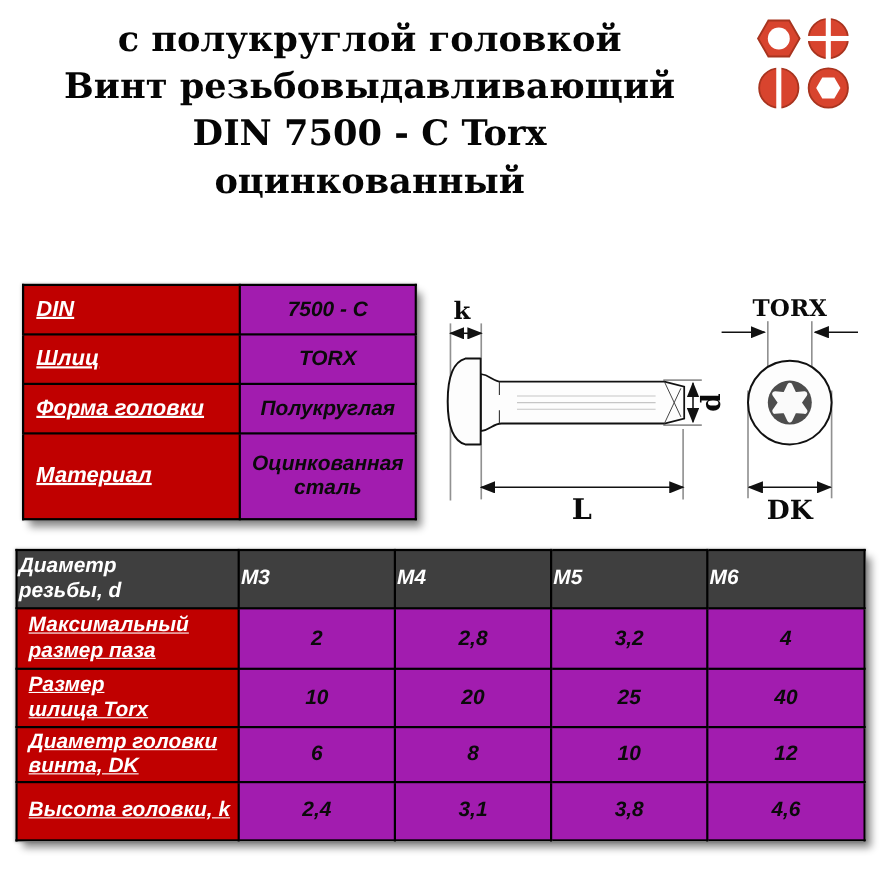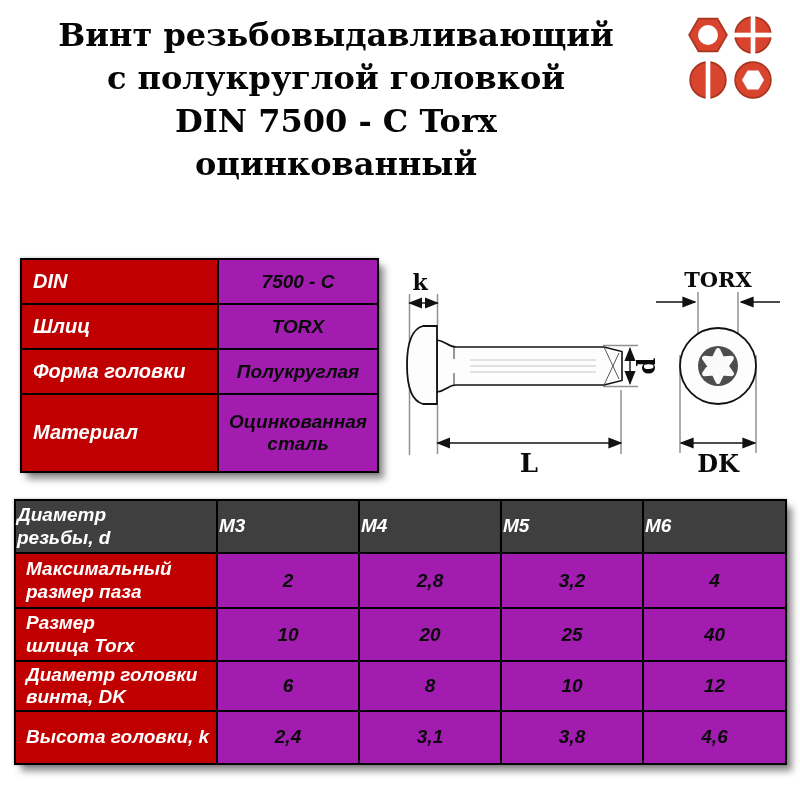--- a/index.html
+++ b/index.html
@@ -14,21 +14,21 @@
   
   .logo{position:absolute;left:687px;top:14px;display:grid;
         grid-template-columns:42px 42px;grid-template-rows:42px 42px;gap:3px;}
   .logo svg{display:block;}
 
   
   table{border-collapse:collapse;table-layout:fixed;
         box-shadow:0 0 3px rgba(0,0,0,.28), 6px 7px 7px -1px rgba(0,0,0,.45);}
   td,th{border:2px solid #000;vertical-align:middle;}
   .lbl{background:#c00000;color:#fff;font-weight:700;font-style:italic;
-       text-align:left;padding-left:11px;white-space:pre-line;line-height:1.18;}
+       text-align:left;padding-left:11px;white-space:pre-line;line-height:1.18;text-decoration:underline;}
   .val{background:#a21caf;color:#0a0a0a;font-weight:700;font-style:italic;
        text-align:center;white-space:pre-line;line-height:1.15;}
 
   
   .spec{position:absolute;left:20px;top:258px;width:357px;height:215px;}
   .spec .lbl{font-size:20px;}
   .spec .val{font-size:19px;}
 
   
   .drawing{position:absolute;left:390px;top:240px;}
@@ -41,22 +41,22 @@
   .sizes .hdr0{text-align:left;}
   .sizes .lbl{font-size:19px;padding-left:10px;}
   .sizes .val{font-size:19px;}
 </style>
 </head>
 <body>
 
 <div class="page">
 
   <div class="title">
+    <div>с полукруглой головкой</div>
     <div>Винт резьбовыдавливающий</div>
-    <div>с полукруглой головкой</div>
     <div>DIN 7500 - C Torx</div>
     <div>оцинкованный</div>
   </div>
 
   <div class="logo">
     <svg width="42" height="42" viewBox="0 0 40 40">
       <polygon points="38,20 29,4.4 11,4.4 2,20 11,35.6 29,35.6" fill="#d8442e" stroke="#a8341f" stroke-width="1.6"></polygon>
       <circle cx="20" cy="20" r="9.5" fill="#fff"></circle>
     </svg>
     <svg width="42" height="42" viewBox="0 0 40 40">

